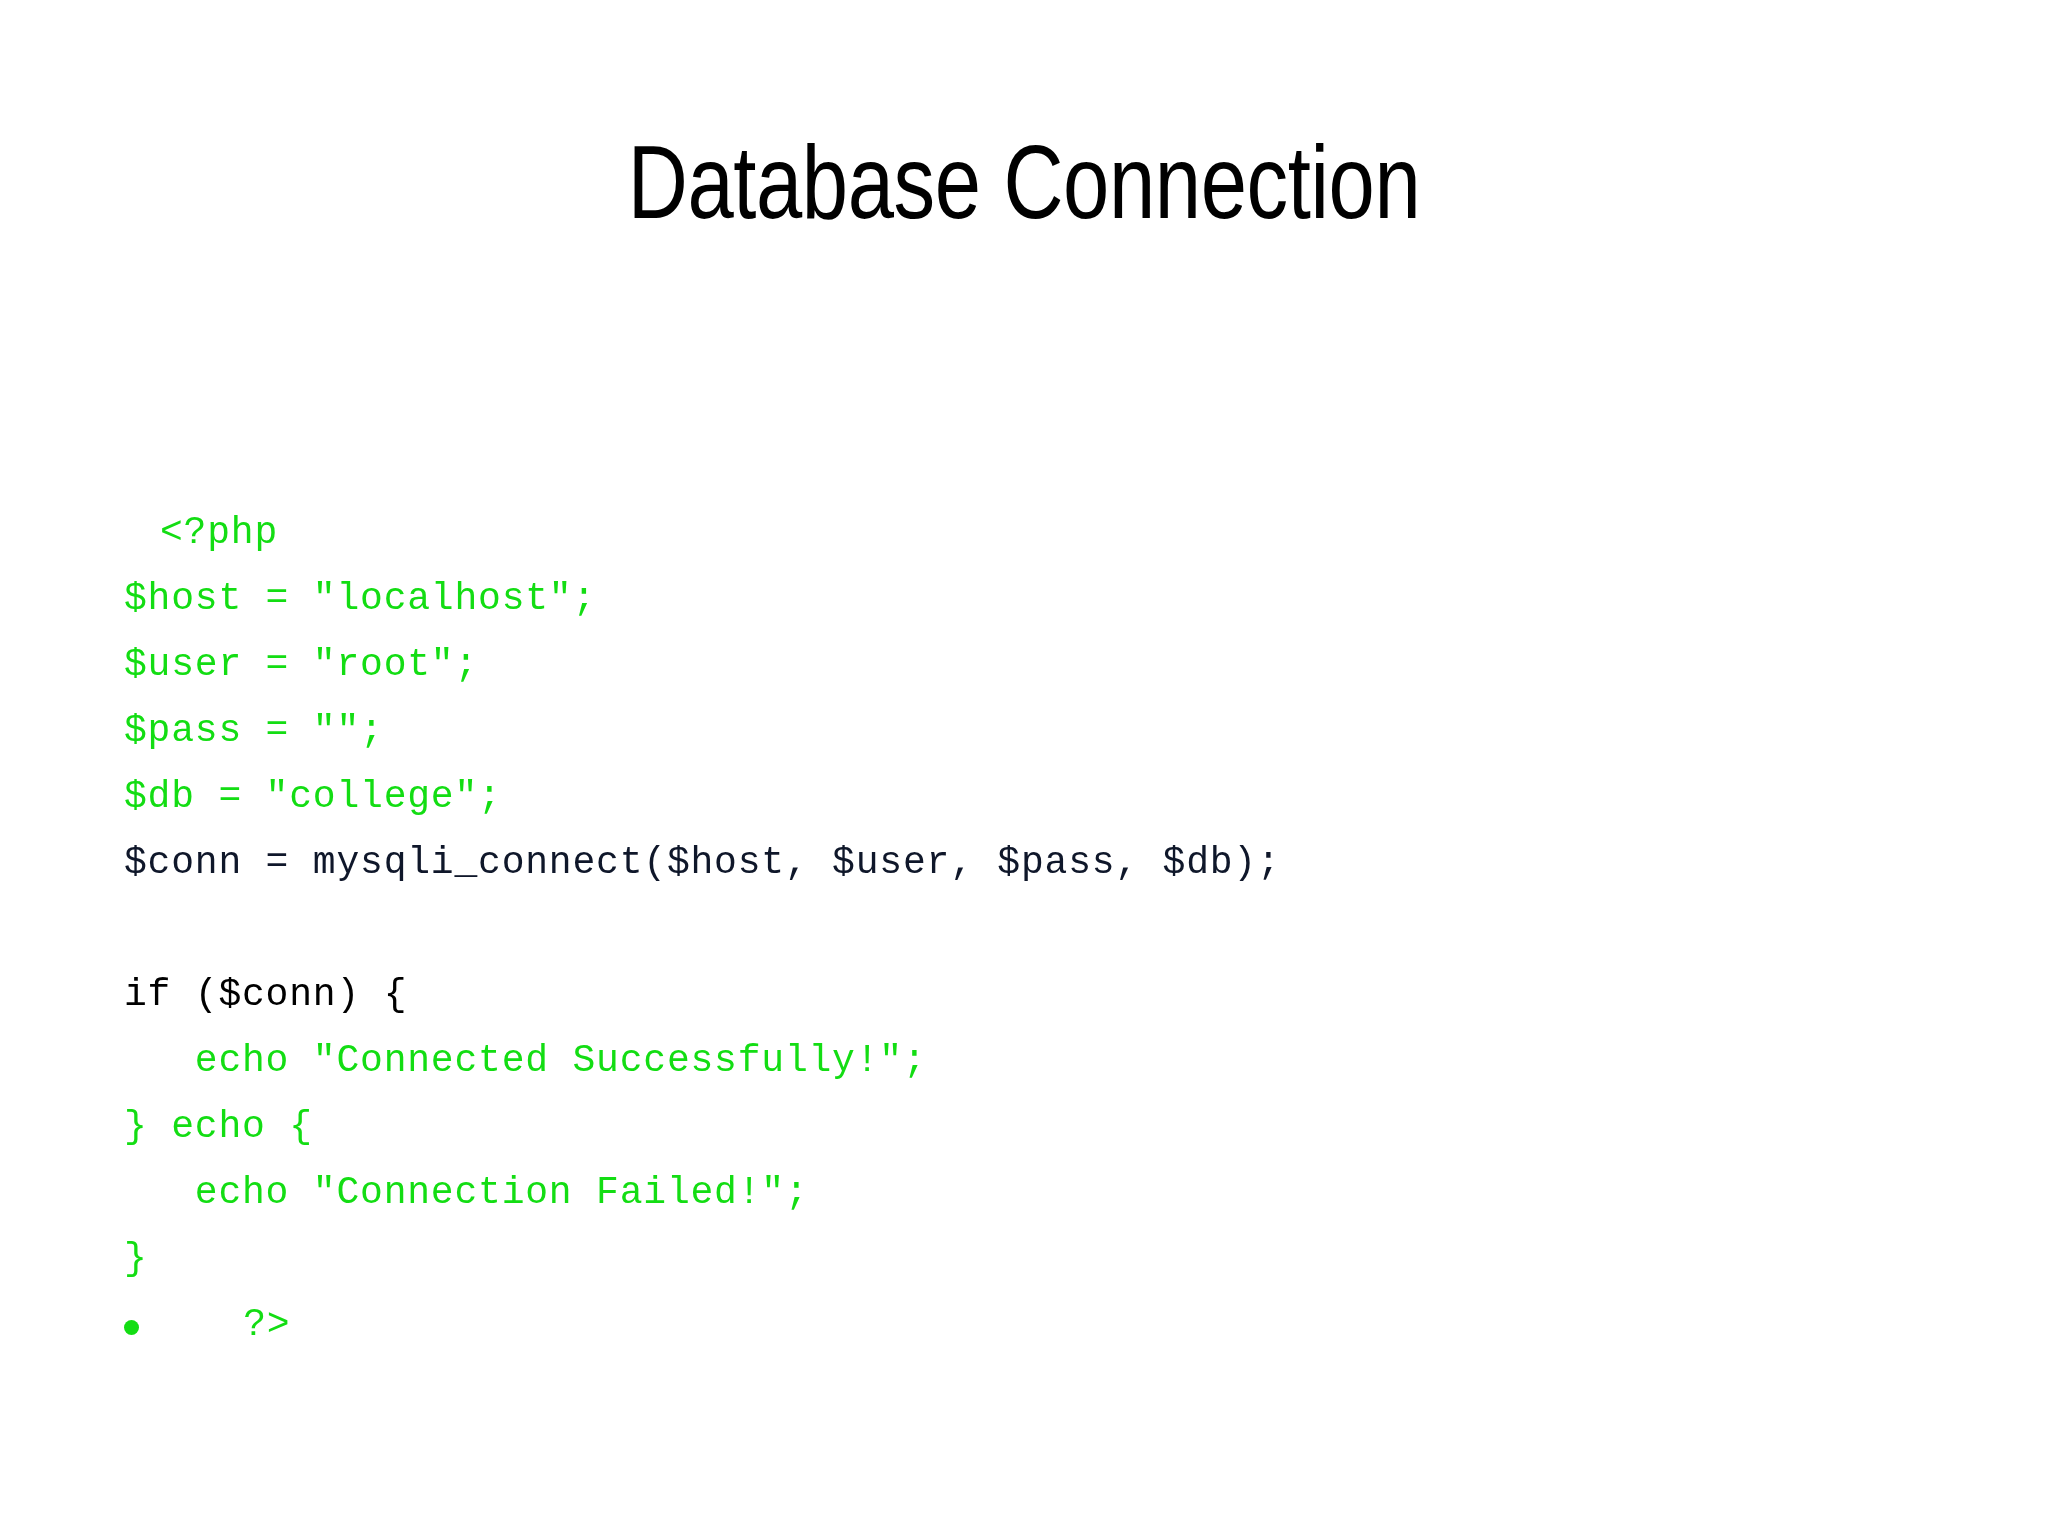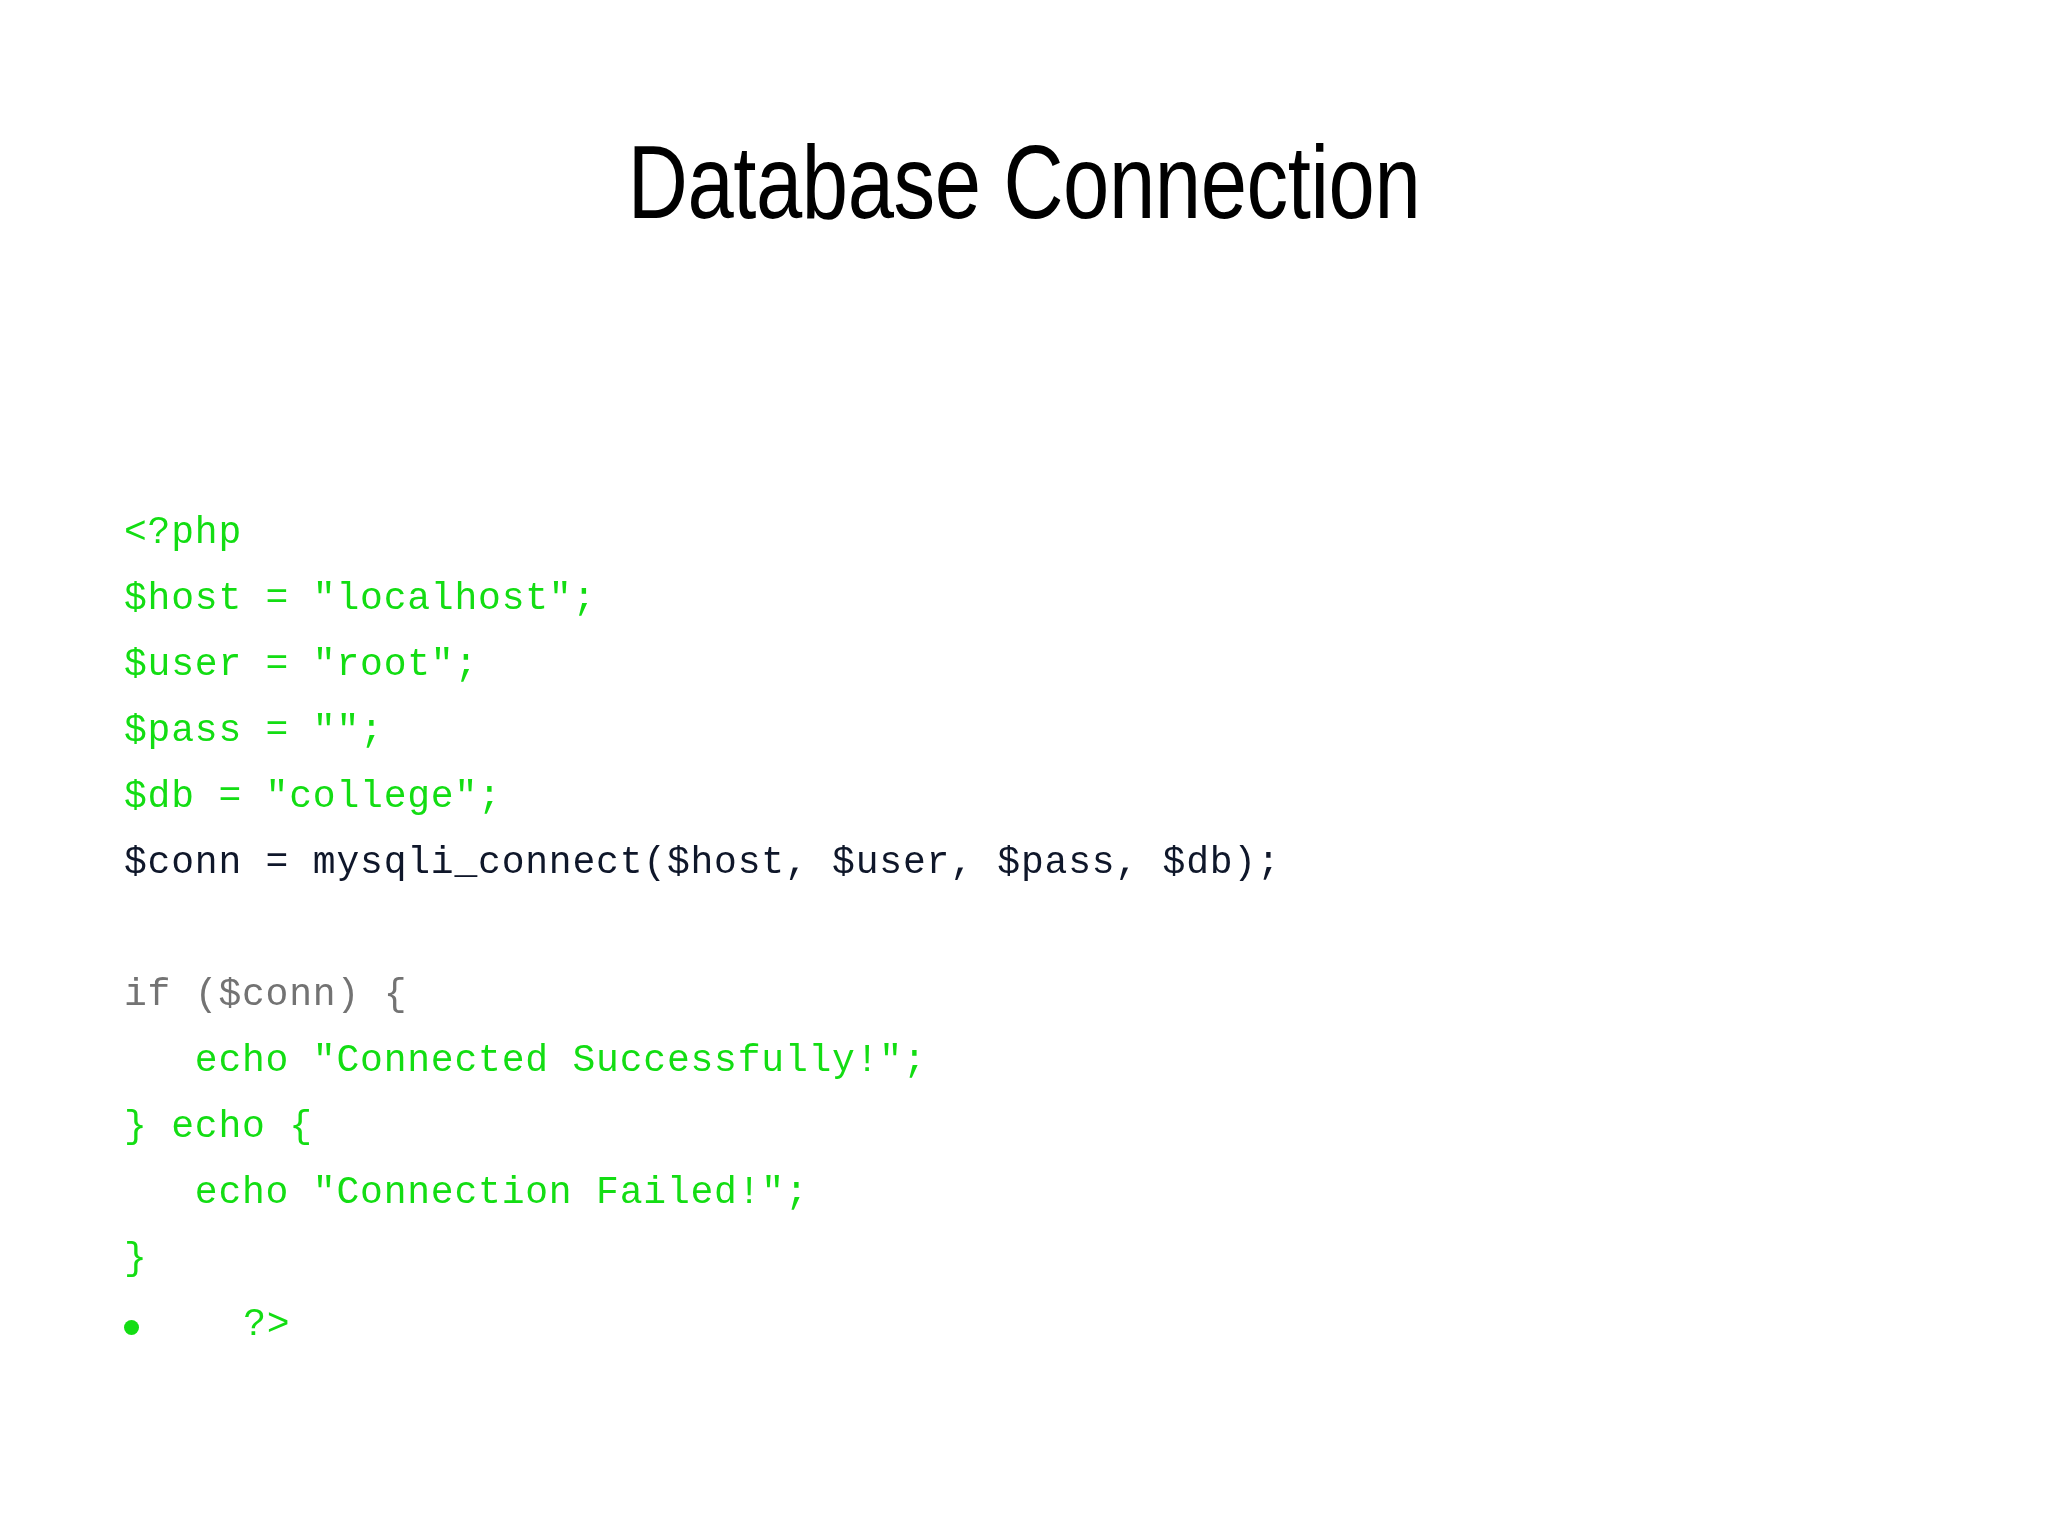--- a/index.html
+++ b/index.html
@@ -73,28 +73,28 @@
   }
 </style>
 </head>
 <body>
 
 <div id="slide" style="background: rgb(255, 255, 255);">
 
   <div id="slide-title" style="color: rgb(0, 0, 0);">Database Connection</div>
 
   <div id="code-block">
-      <div class="code-line" style="color: rgb(19, 221, 19);"><span>&lt;?php</span></div>
+      <div class="code-line" style="color: rgb(19, 221, 19); margin-left: 36px;"><span>&lt;?php</span></div>
       <div class="code-line" style="color: rgb(19, 221, 19);"><span>$host = "localhost";</span></div>
       <div class="code-line" style="color: rgb(19, 221, 19);"><span>$user = "root";</span></div>
       <div class="code-line" style="color: rgb(19, 221, 19);"><span>$pass = "";</span></div>
       <div class="code-line" style="color: rgb(19, 221, 19);"><span>$db = "college";</span></div>
       <div class="code-line" style="color: #0f172a;"><span>$conn = mysqli_connect($host, $user, $pass, $db);</span></div>
       <div class="code-line blank"><span> </span></div>
-      <div class="code-line" style="color: #737373;"><span>if ($conn) {</span></div>
+      <div class="code-line" style="color: #000000;"><span>if ($conn) {</span></div>
       <div class="code-line" style="color: rgb(19, 221, 19);"><span>   echo "Connected Successfully!";</span></div>
       <div class="code-line" style="color: rgb(19, 221, 19);"><span>} echo {</span></div>
       <div class="code-line" style="color: rgb(19, 221, 19);"><span>   echo "Connection Failed!";</span></div>
       <div class="code-line" style="color: rgb(19, 221, 19);"><span>}</span></div>
       <div class="code-line bulleted" style="color: rgb(19, 221, 19);"><span class="bullet-dot" style="background: rgb(19, 221, 19);"></span><span>  ?&gt;</span></div>
     </div>
 
 </div>
 
 </body></html>

